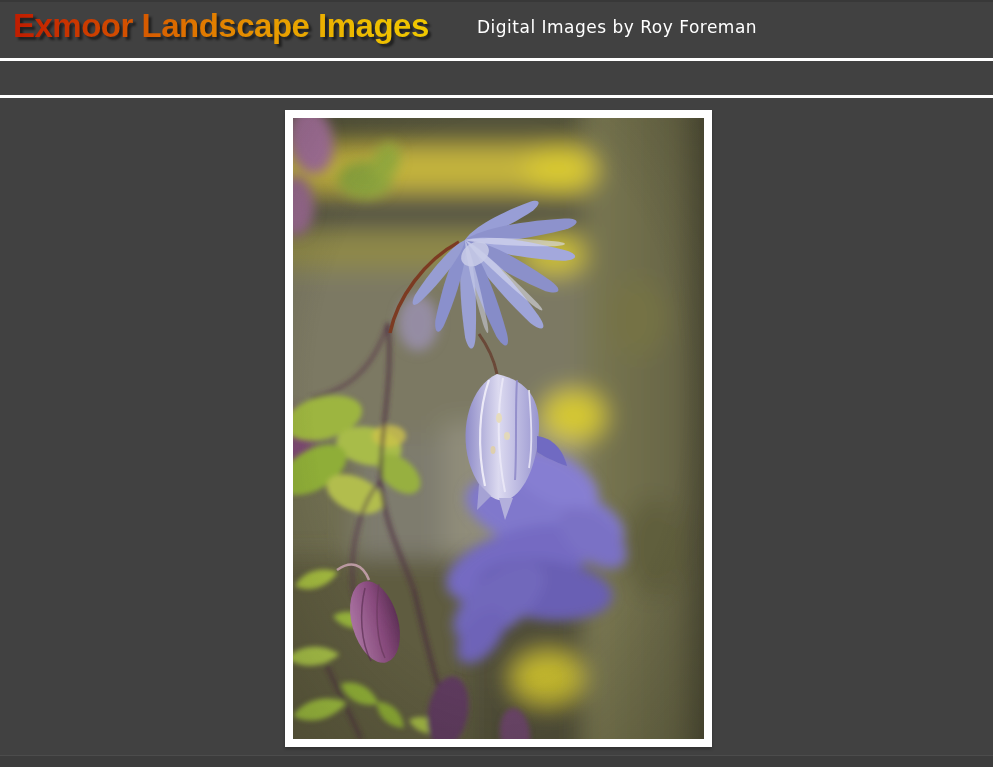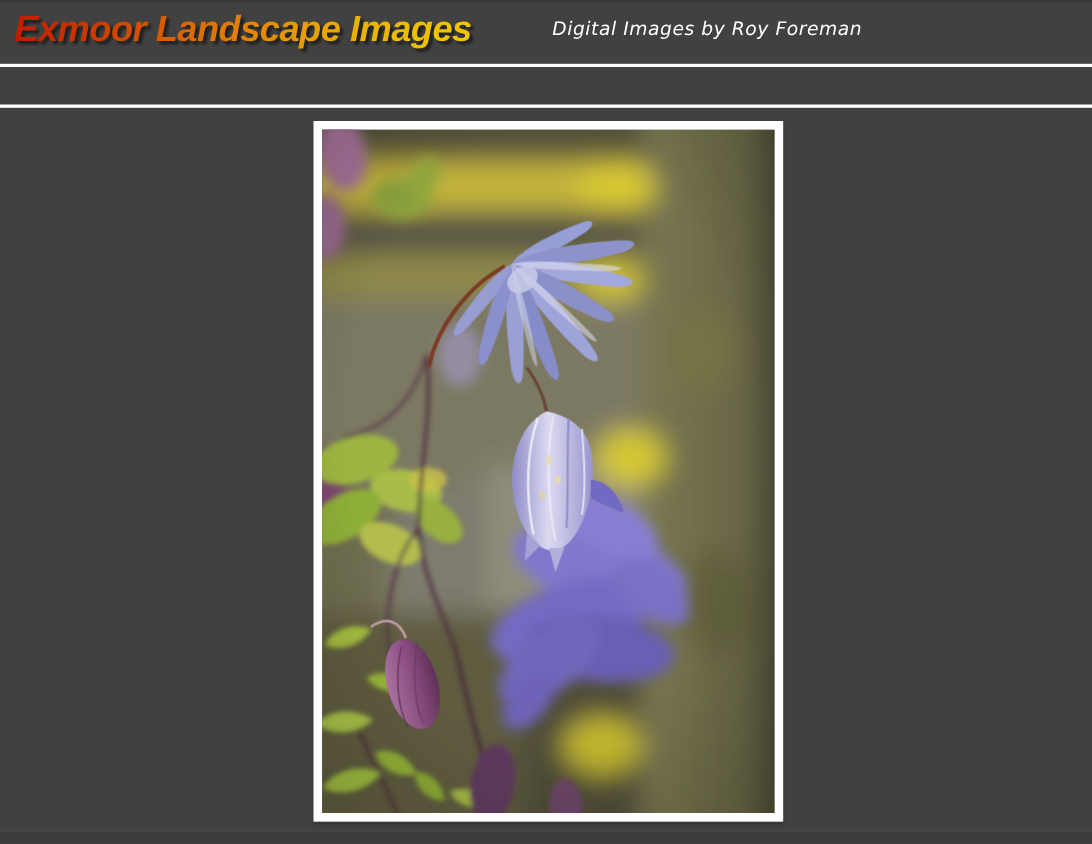--- a/index.html
+++ b/index.html
@@ -1,33 +1,32 @@
 <!DOCTYPE html>
 <html><head>
 <meta charset="utf-8">
 <style>
   html,body{margin:0;padding:0;background:#414141;}
   .page{
     position:relative;width:993px;height:767px;background:#414141;
-    font-family:"Liberation Sans",sans-serif;overflow:hidden;font-style:italic;
+    font-family:"Liberation Sans",sans-serif;overflow:hidden;
   }
   .top-edge{position:absolute;top:0;left:0;right:0;height:2px;background:#383838;}
   .site-header{position:absolute;top:0;left:0;right:0;height:58px;}
   .site-title{
     position:absolute;left:13px;top:7px;margin:0;
     font-size:33px;font-weight:bold;letter-spacing:-0.5px;white-space:nowrap;
     background:linear-gradient(90deg,#c01c00 0%,#cc3c00 18%,#e07800 45%,#e89c00 63%,#ecb800 80%,#f0c800 100%);
     -webkit-background-clip:text;background-clip:text;color:transparent;
     filter:drop-shadow(3px 3px 1px rgba(10,10,10,0.6));
   }
   .site-subtitle{
     position:absolute;left:477px;top:17px;
     font-size:17px;color:#ffffff;letter-spacing:0.5px;white-space:nowrap;
     font-family:"DejaVu Sans",sans-serif;
-    margin-left:25px;
   }
   .sep{position:absolute;left:0;right:0;height:3px;background:#ffffff;}
   .sep-top{top:58px;}
   .sep-bottom{top:95px;}
   .nav-bar{position:absolute;top:61px;left:0;right:0;height:34px;background:#414141;border-bottom:1px solid #3a3a3a;}
   .main-content{position:absolute;top:98px;left:0;right:0;bottom:12px;}
   .photo-frame{
     position:absolute;left:285px;top:12px;margin:0;
     width:411px;height:621px;padding:8px;background:#ffffff;
     box-shadow:0 2px 3px rgba(0,0,0,0.25);

